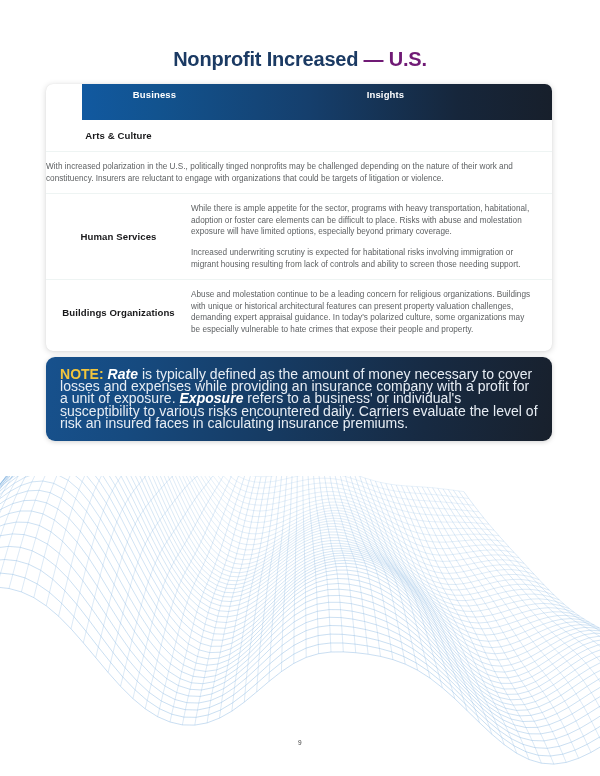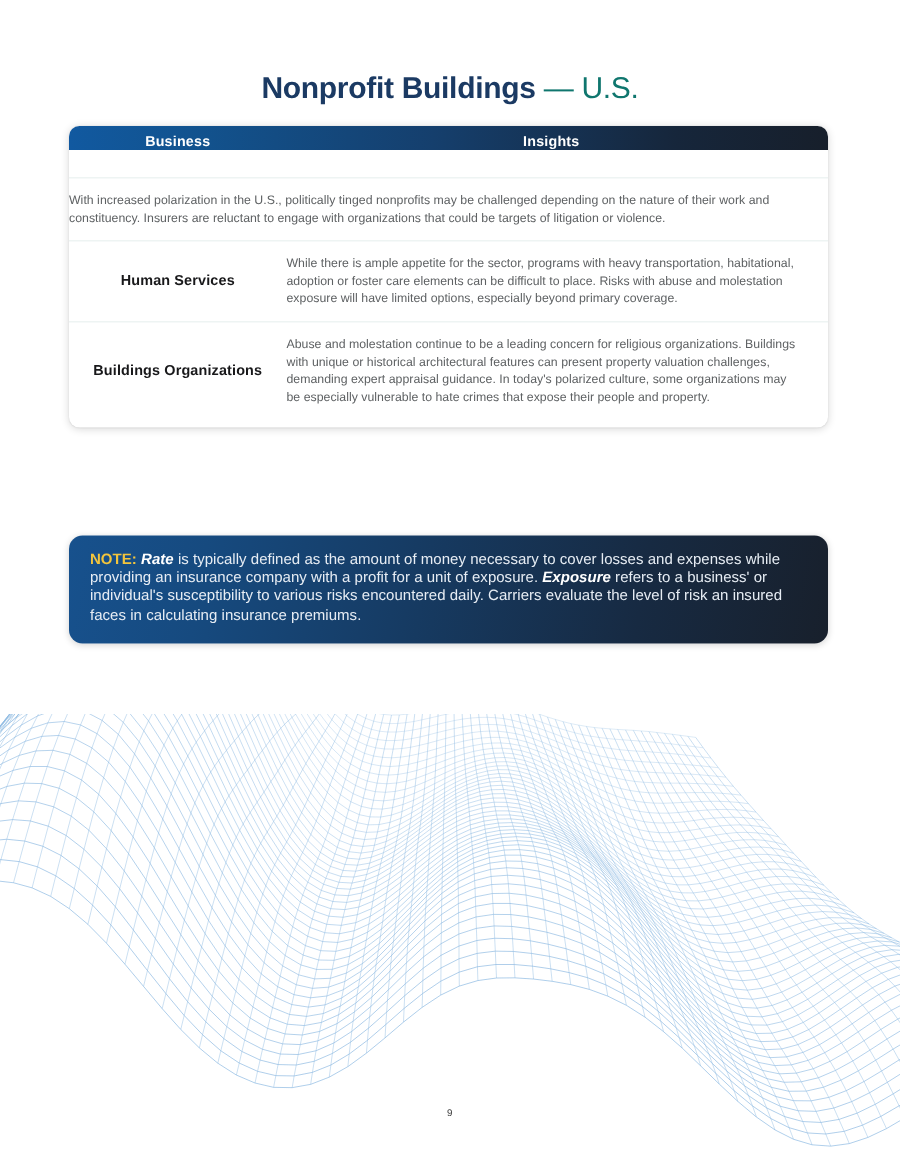--- a/index.html
+++ b/index.html
@@ -23,40 +23,41 @@
     left: 0;
     width: 600px;
     text-align: center;
     font-size: 20px;
     font-weight: 700;
     letter-spacing: -0.2px;
     color: #1b3a63;
     white-space: nowrap;
   }
   .page-title .title-suffix {
-    font-weight: 400;
-    color: #0f766e;
+    font-weight: 700;
+    color: #701a75;
   }
 
   
   .table-card {
     position: absolute;
     left: 46px;
     top: 84px;
     width: 506px;
     background: #ffffff;
     border-radius: 7px;
     box-shadow: 0 1px 6px rgba(0,0,0,0.16), 0 0 1px rgba(0,0,0,0.10);
     overflow: hidden;
   }
 
   .table-head {
     display: flex;
-    height: 16px;
+    height: 36px;
     background: linear-gradient(90deg, #1159a0 0%, #12538f 16%, #153f6d 48%, #16263b 80%, #171f2b 100%);
+    margin-left: 36px;
   }
   .th {
     color: #ffffff;
     font-size: 9.5px;
     font-weight: 700;
     line-height: 22px;
     letter-spacing: 0.15px;
   }
   .th-business {
     width: 145px;
@@ -110,21 +111,21 @@
     left: 46px;
     top: 357px;
     width: 506px;
     box-sizing: border-box;
     border-radius: 9px;
     padding: 11px 14px 12px 14px;
     background: linear-gradient(100deg, #17518d 0%, #164a7f 18%, #163b63 45%, #172a42 75%, #18202c 100%);
     box-shadow: 0 1px 5px rgba(0,0,0,0.18);
   }
   .note-text {
-    font-size: 10px;
+    font-size: 14px;
     line-height: 12.2px;
     color: #e7edf4;
     margin: 0;
     letter-spacing: 0.02px;
   }
   .note-label {
     color: #f2c53d;
     font-weight: 700;
   }
   .note-term {
@@ -153,46 +154,48 @@
     text-align: center;
     font-size: 6.5px;
     color: #3a3a3a;
     letter-spacing: 0.2px;
   }
 </style>
 </head>
 <body>
 
 <div class="page-title">
-  <span>Nonprofit Buildings</span>
+  <span>Nonprofit Increased</span>
   <span class="title-suffix">— U.S.</span>
 </div>
 
 <div class="table-card">
 
   <div class="table-head">
     <div class="th th-business">Business</div>
     <div class="th th-insights">Insights</div>
   </div>
 
   <div class="table-body">
 
     <div class="trow">
+      <div class="td-business">Arts &amp; Culture</div>
     </div>
 
     <div class="trow">
       <div class="td-insights">
         <p class="insight-p">With increased polarization in the U.S., politically tinged nonprofits may be challenged depending on the nature of their work and constituency. Insurers are reluctant to engage with organizations that could be targets of litigation or violence.</p>
       </div>
     </div>
 
     <div class="trow">
       <div class="td-business">Human Services</div>
       <div class="td-insights">
         <p class="insight-p">While there is ample appetite for the sector, programs with heavy transportation, habitational, adoption or foster care elements can be difficult to place. Risks with abuse and molestation exposure will have limited options, especially beyond primary coverage.</p>
+        <p class="insight-p">Increased underwriting scrutiny is expected for habitational risks involving immigration or migrant housing resulting from lack of controls and ability to screen those needing support.</p>
       </div>
     </div>
 
     <div class="trow">
       <div class="td-business">Buildings Organizations</div>
       <div class="td-insights">
         <p class="insight-p">Abuse and molestation continue to be a leading concern for religious organizations. Buildings with unique or historical architectural features can present property valuation challenges, demanding expert appraisal guidance. In today's polarized culture, some organizations may be especially vulnerable to hate crimes that expose their people and property.</p>
       </div>
     </div>
 

